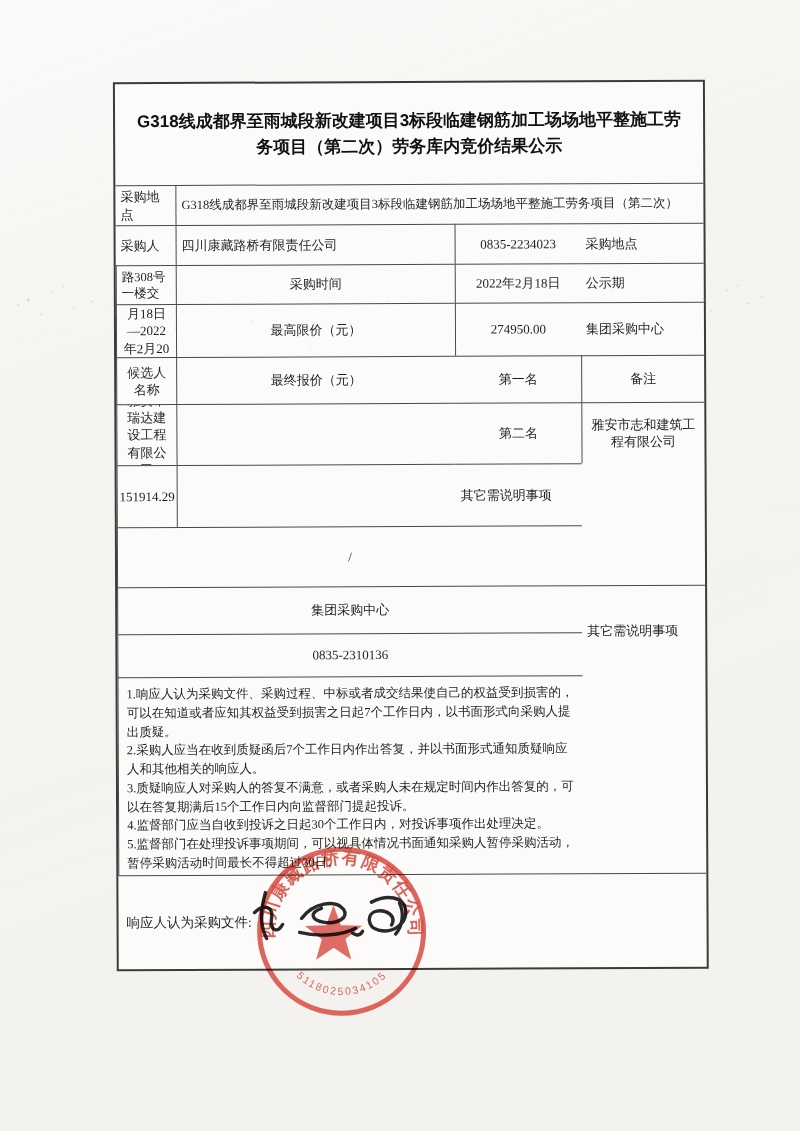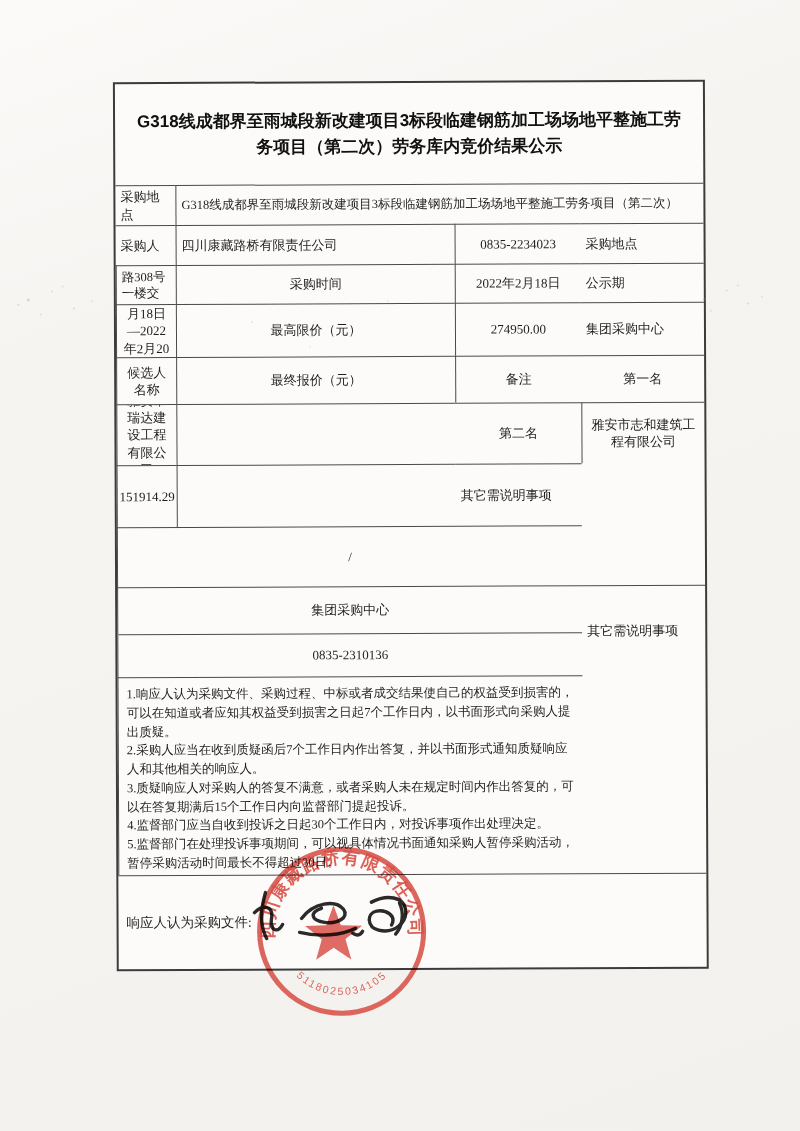--- a/index.html
+++ b/index.html
@@ -67,23 +67,23 @@
     <div class="cell ctr">2022年2月18日</div>
 
     <div class="cell fc lft">公示期</div>
     <div class="cell ctr">2022年2月18日—2022年2月20日</div>
     <div class="cell ctr">最高限价（元）</div>
     <div class="cell ctr">274950.00</div>
 
     <div class="cell fc lft">集团采购中心</div>
     <div class="cell ctr">候选人名称</div>
     <div class="cell ctr">最终报价（元）</div>
+    <div class="cell fc ctr">第一名</div>
+
     <div class="cell ctr">备注</div>
-
-    <div class="cell fc ctr">第一名</div>
     <div class="cell ctr">雅安市瑞达建设工程有限公司</div>
     <div class="cell ctr"></div>
 
     <div class="cell fc ctr">第二名</div>
     <div class="cell ctr">雅安市志和建筑工程有限公司</div>
     <div class="cell ctr">151914.29</div>
     <div class="cell ctr"></div>
 
     <div class="cell fc lft">其它需说明事项</div>
     <div class="cell span3 ctr">/</div>

